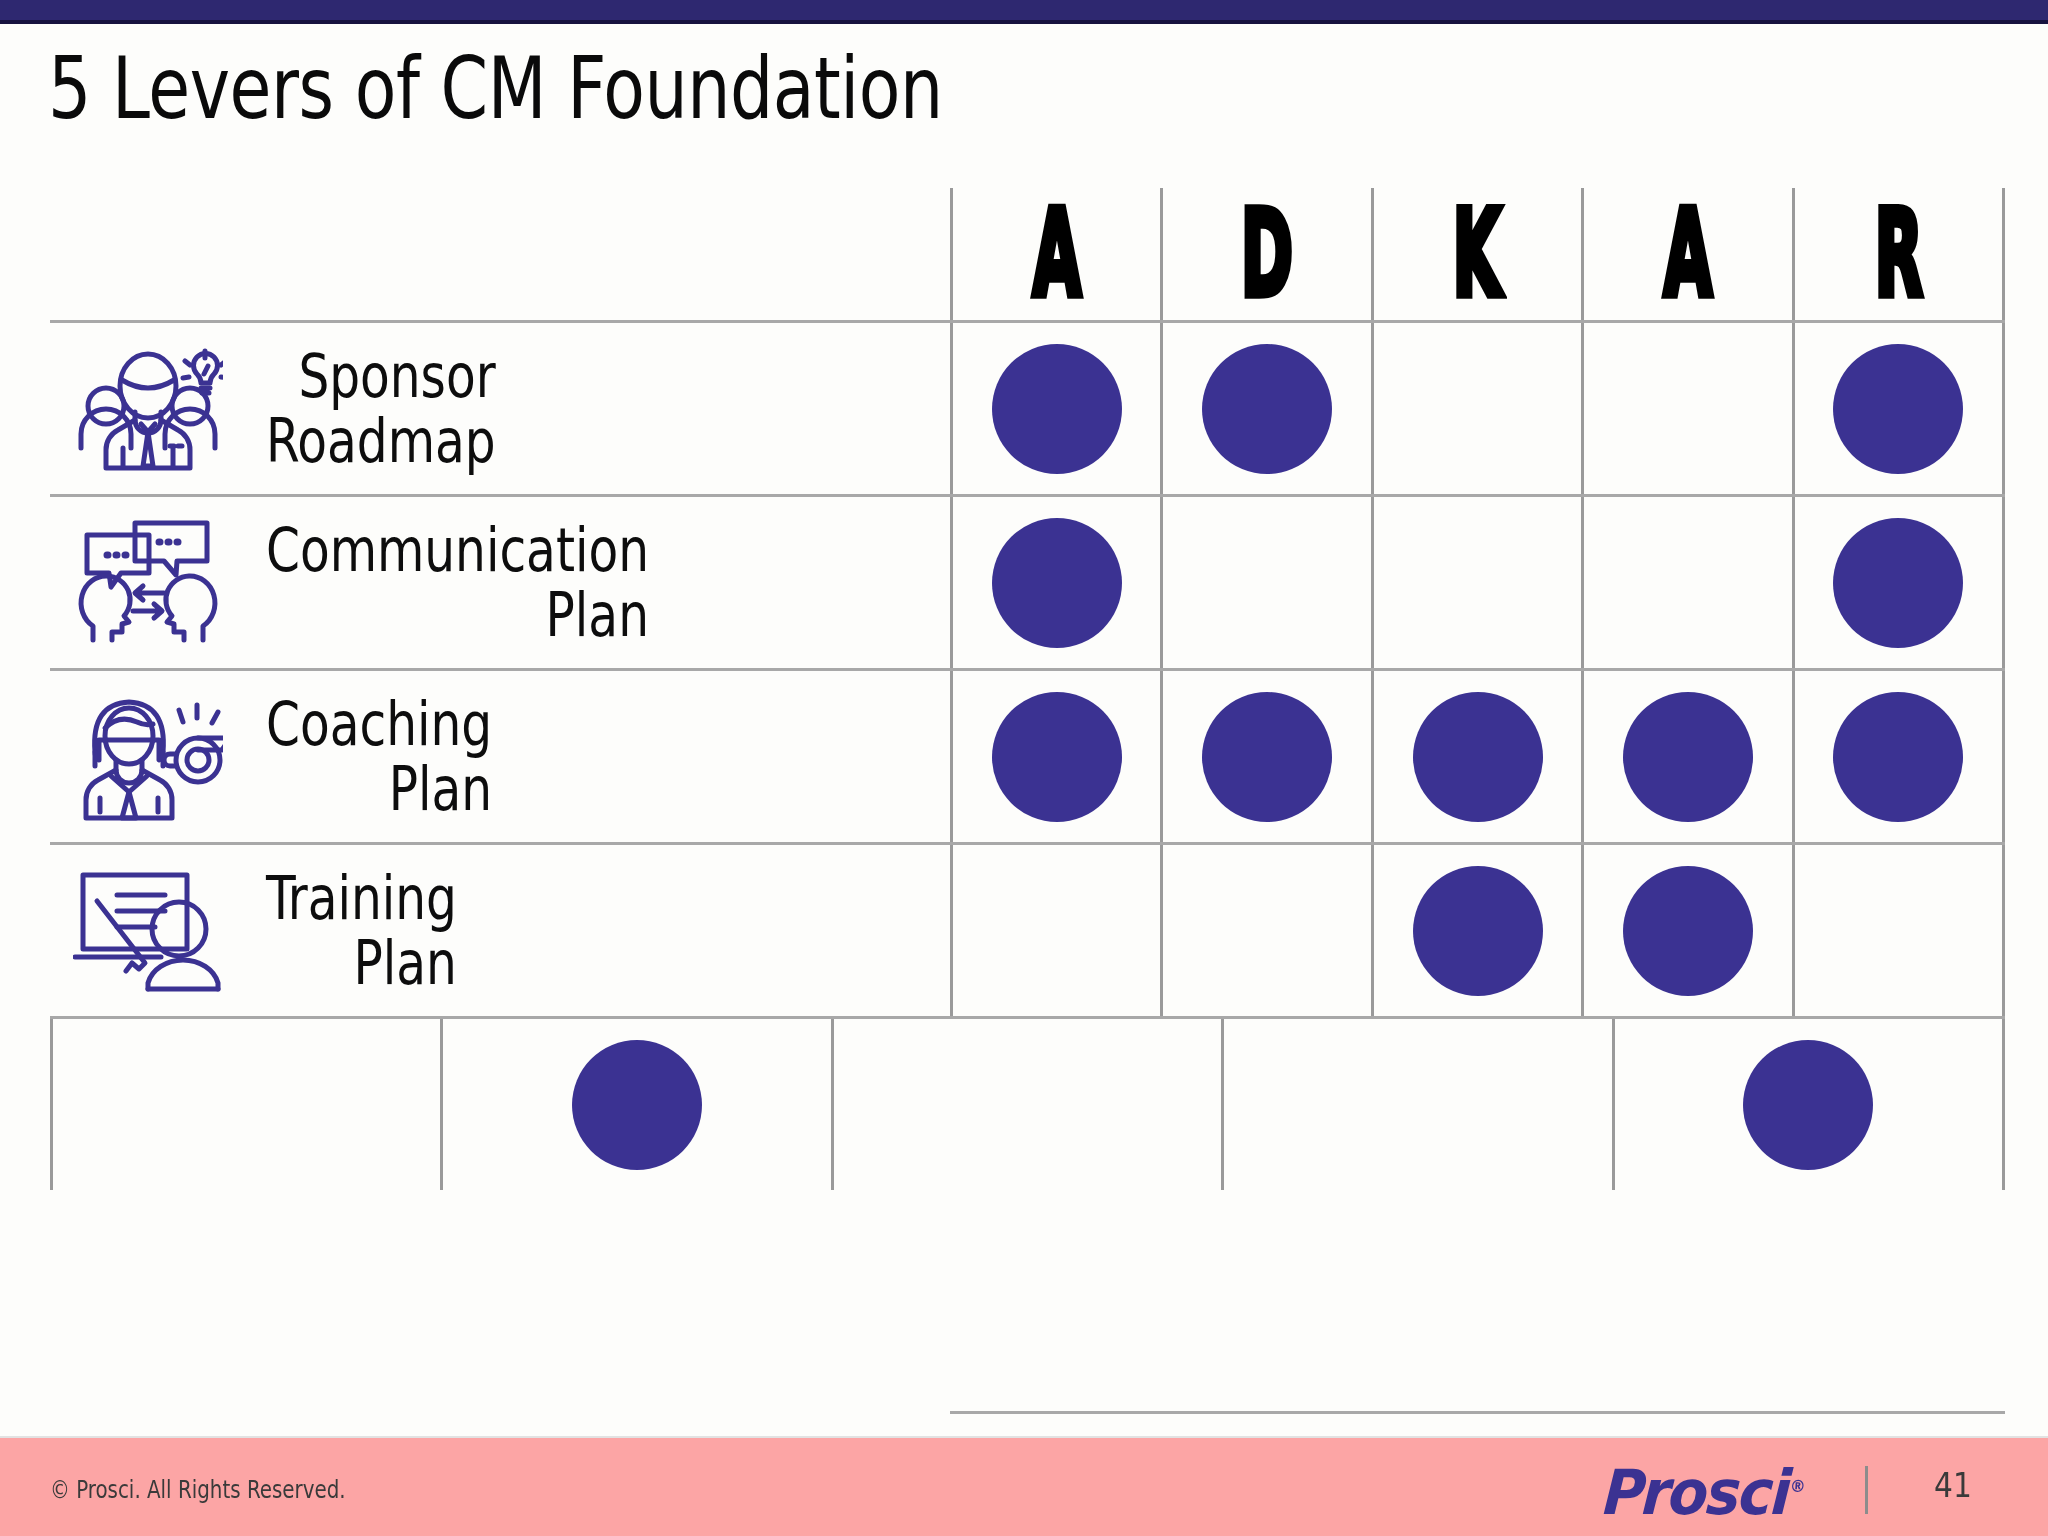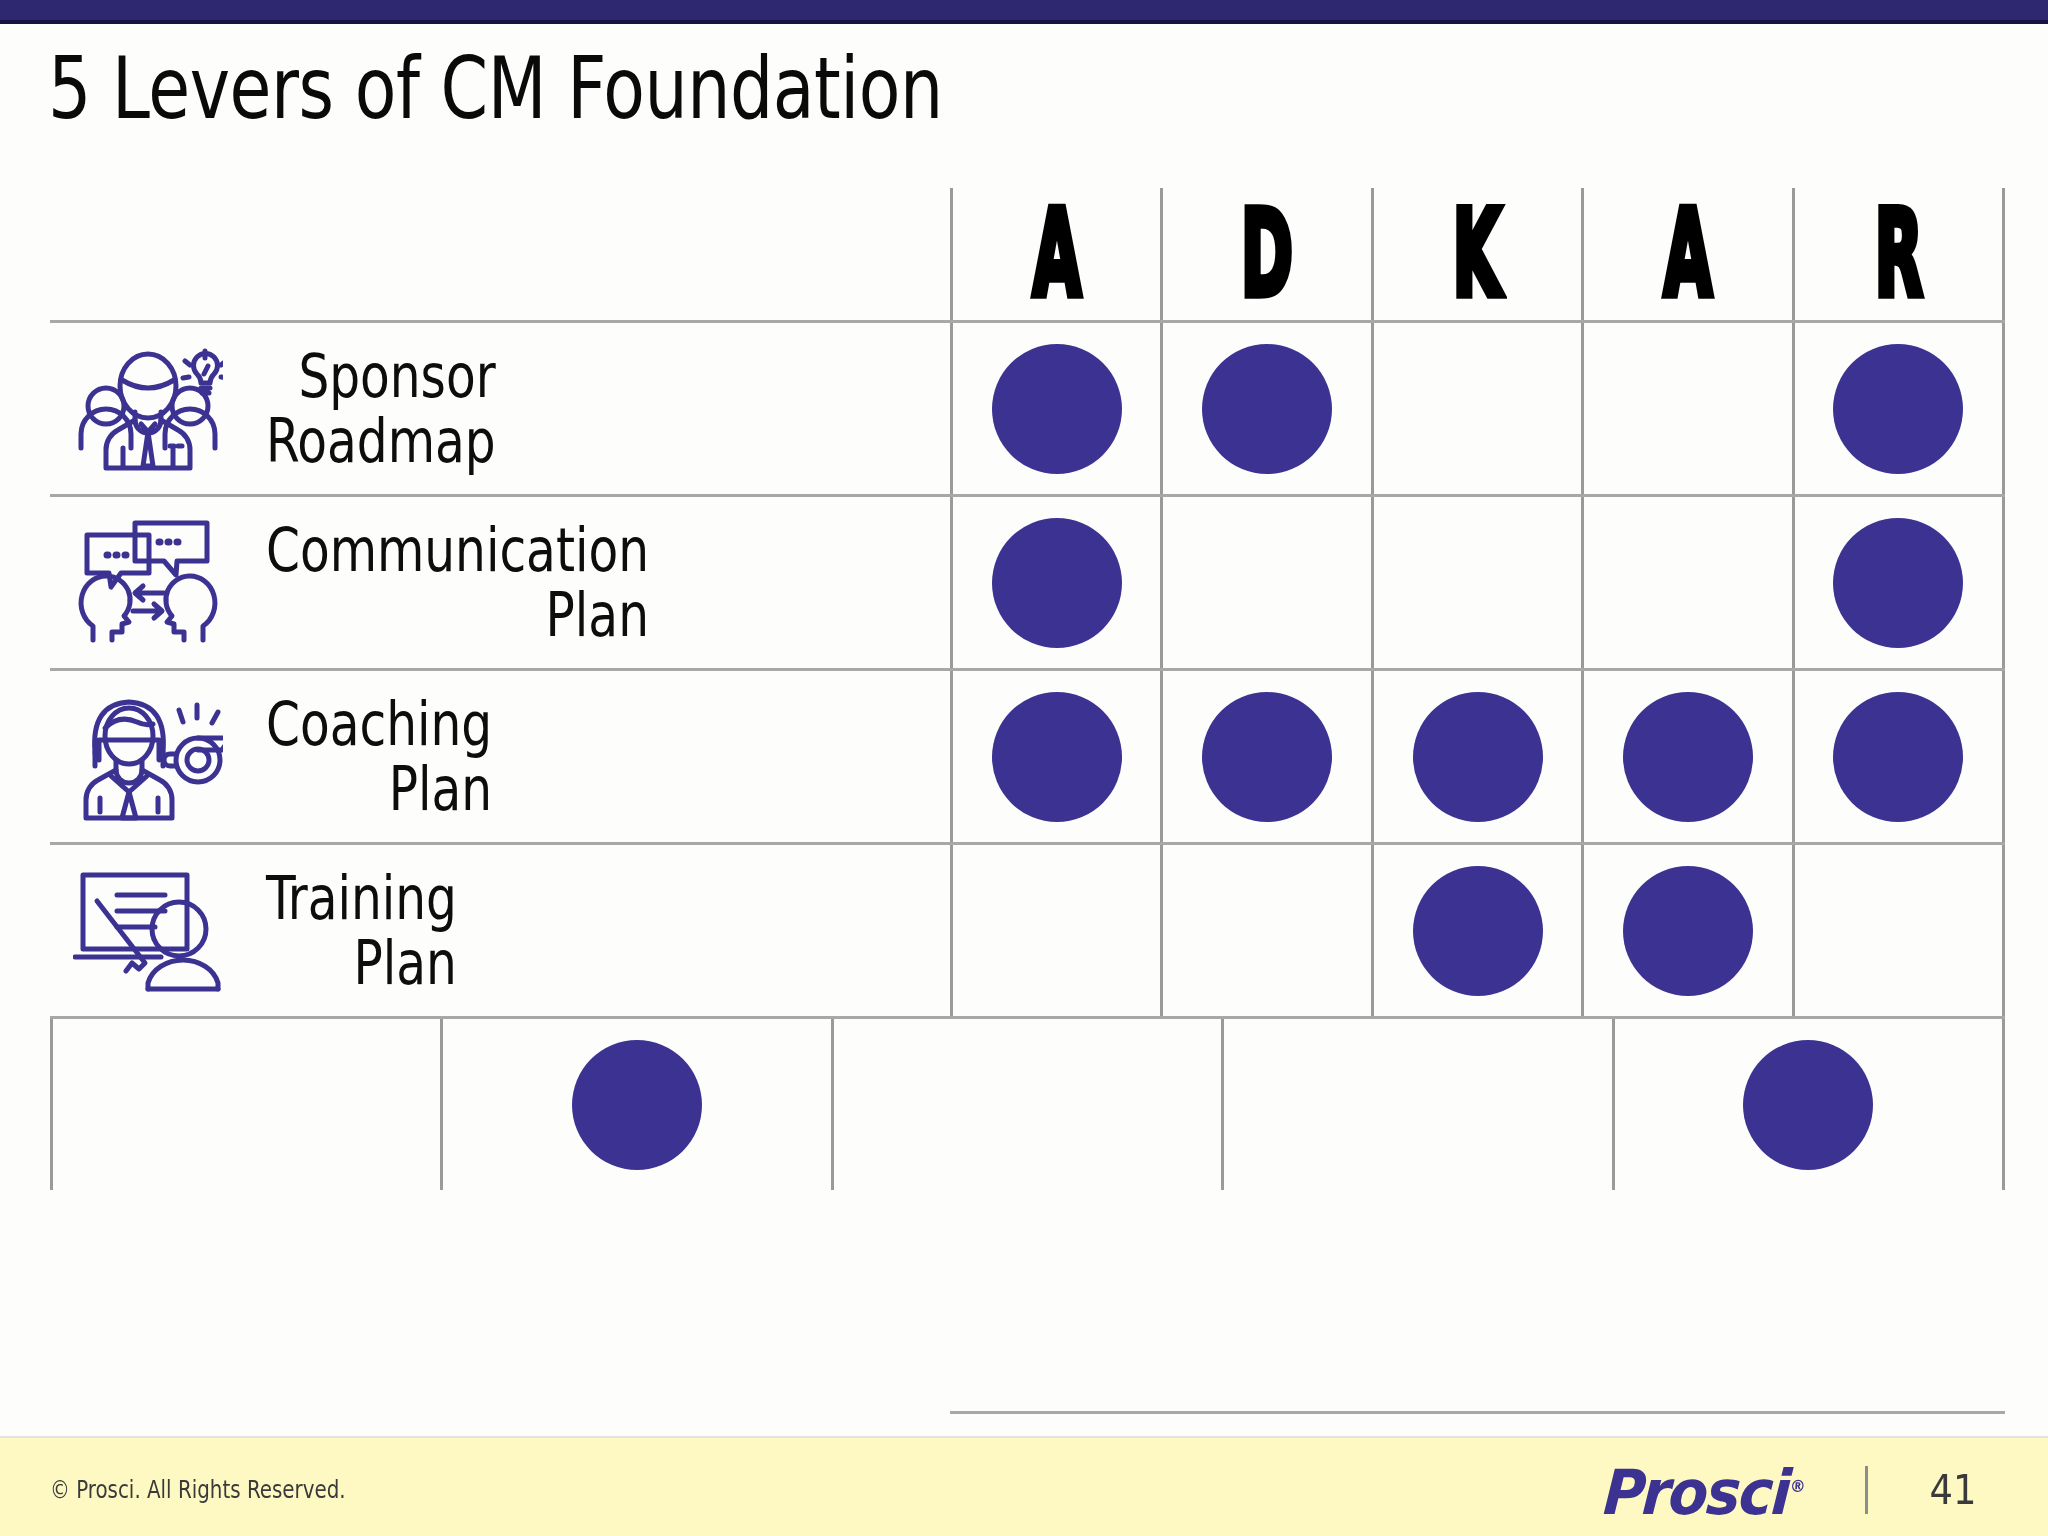--- a/index.html
+++ b/index.html
@@ -156,21 +156,21 @@
     white-space: nowrap;
   }
   .row-text .l2 { display: block; }
 
   
   #footer {
     position: absolute;
     left: 0; bottom: 0;
     width: 2048px;
     height: 100px;
-    background: #fef9c3;
+    background: #fca5a5;
     border-top: 2px solid #E2E2E2;
   }
   #copyright {
     position: absolute;
     left: 50px;
     top: 38px;
     font-family: "DejaVu Sans Condensed", "Liberation Sans Narrow", "Liberation Sans", sans-serif;
     font-size: 24px;
     color: #3A3A3A;
     transform: scaleX(0.92);
@@ -204,21 +204,21 @@
     height: 48px;
     background: #8C8C8C;
   }
   #page-number {
     position: absolute;
     right: 55px;
     top: 28px;
     width: 80px;
     text-align: center;
     font-family: "DejaVu Sans Condensed", "Liberation Sans Narrow", "Liberation Sans", sans-serif;
-    font-size: 41px;
+    font-size: 33px;
     font-weight: 300;
     color: #3A3A3A;
   }
 </style>
 </head>
 <body>
 
 <div id="top-bar"></div>
 <div id="top-bar-underline"></div>
 

